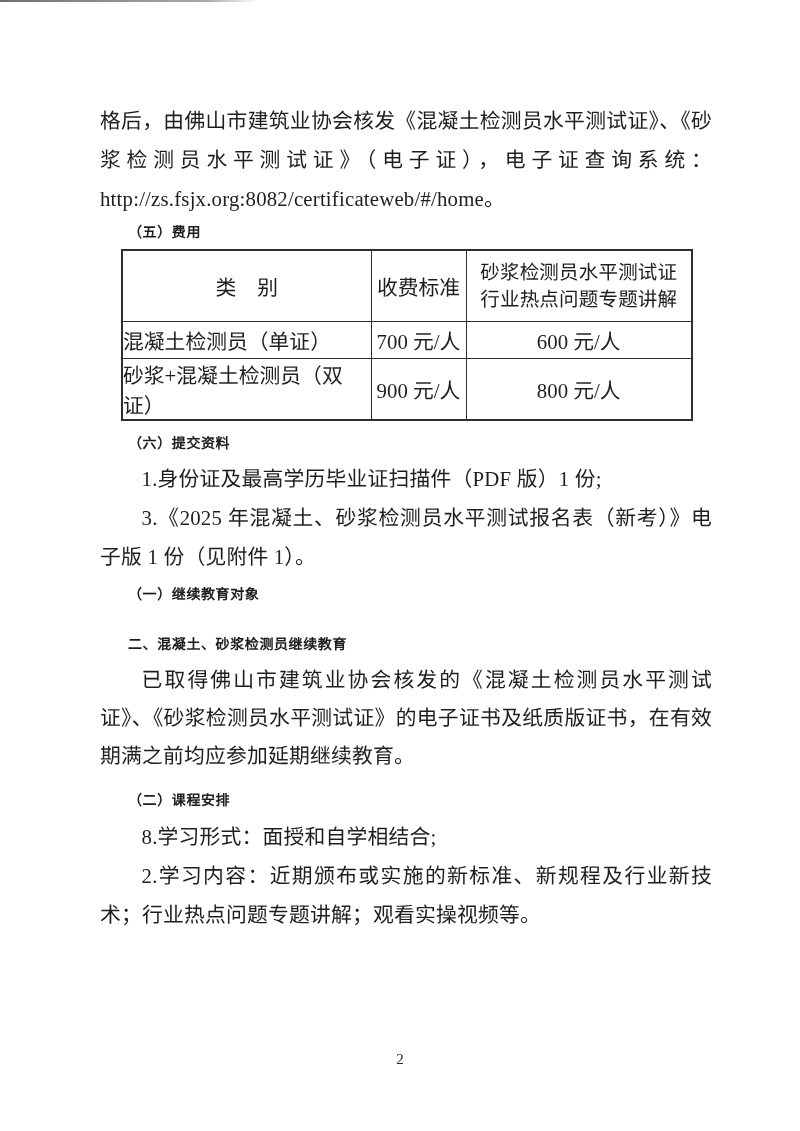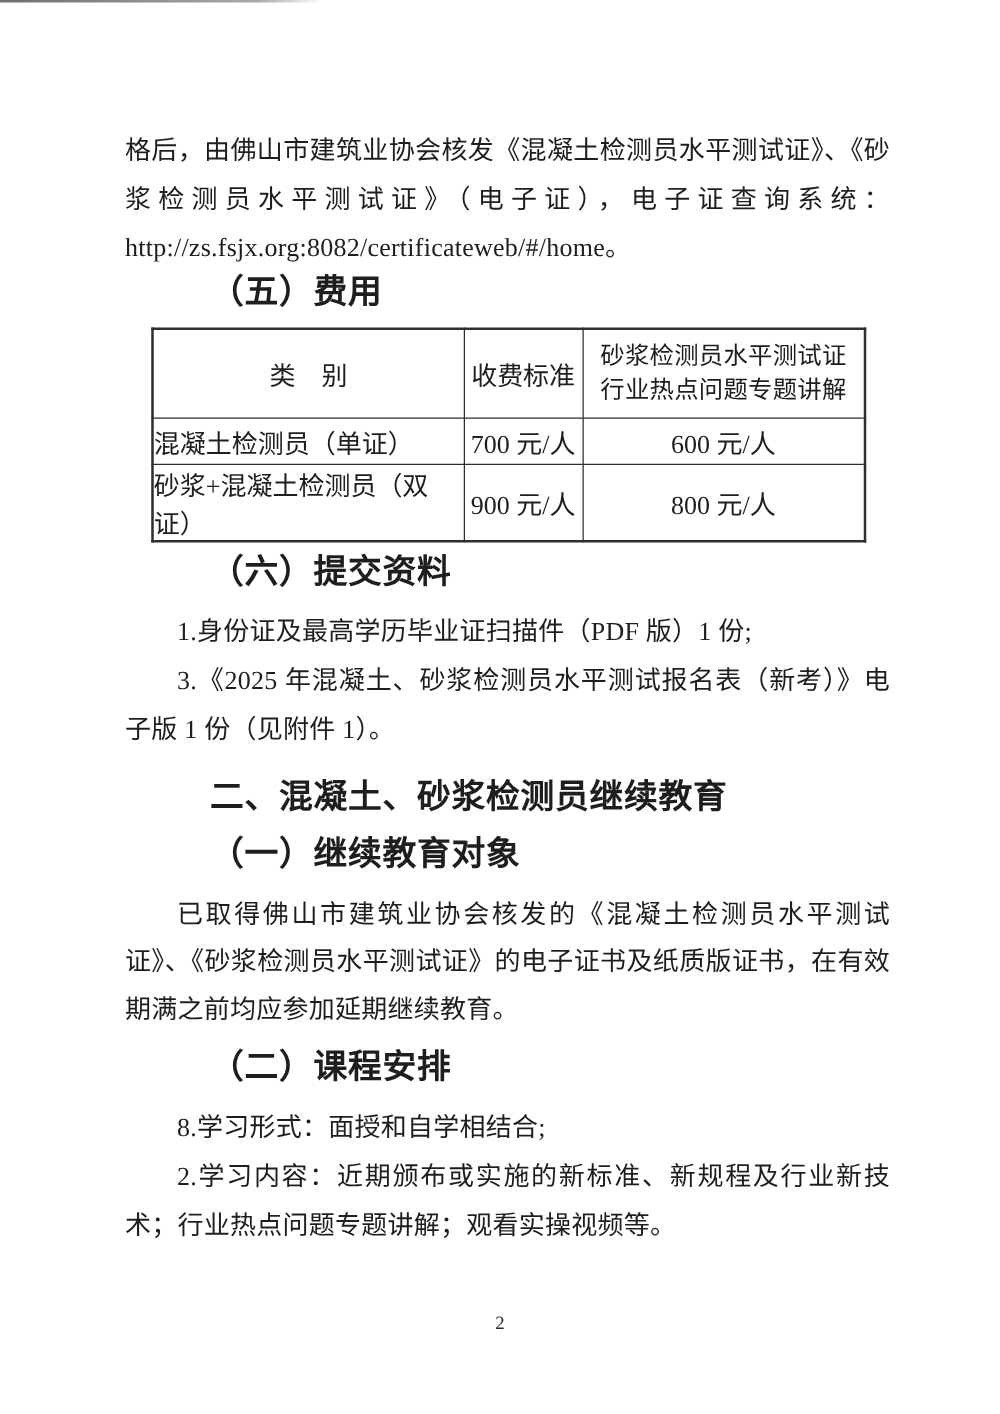--- a/index.html
+++ b/index.html
@@ -23,22 +23,22 @@
   }
   .body-text {
     margin: 0;
     font-size: 20.8px;
     line-height: 39px;
     letter-spacing: 0.2px;
     text-align: justify;
   }
   .indent { text-indent: 2em; }
   .heading {
-    margin: 14px;
-    font-size: 27px;
+    margin: 0;
+    font-size: 14px;
     font-weight: bold;
     line-height: 30px;
     letter-spacing: 0.6px;
     text-indent: 2em;
   }
   .heading-fees { margin-top: 0; }
   .note { line-height: 37px; margin-top: 2px; }
   .heading-submit { margin-top: 8px; }
   .heading-section2 { margin-top: 18px; line-height: 32px; }
   .heading-edu-target { margin-top: 3px; line-height: 32px; }
@@ -112,22 +112,22 @@
         <td class="num">800 元/人</td>
       </tr>
     </tbody>
   </table>
 
 
   <h3 class="heading heading-submit">（六）提交资料</h3>
   <p class="body-text indent">1.身份证及最高学历毕业证扫描件（PDF 版）1 份;</p>
   <p class="body-text indent">3.《2025 年混凝土、砂浆检测员水平测试报名表（新考）》电子版 1 份（见附件 1）。</p>
 
+  <h3 class="heading heading-edu-target">（一）继续教育对象</h3>
   <h3 class="heading heading-section2">二、混凝土、砂浆检测员继续教育</h3>
-  <h3 class="heading heading-edu-target">（一）继续教育对象</h3>
   <p class="body-text edu-text indent">已取得佛山市建筑业协会核发的《混凝土检测员水平测试证》、《砂浆检测员水平测试证》的电子证书及纸质版证书，在有效期满之前均应参加延期继续教育。</p>
 
   <h3 class="heading heading-schedule">（二）课程安排</h3>
   <p class="body-text indent">8.学习形式：面授和自学相结合;</p>
   <p class="body-text indent">2.学习内容：近期颁布或实施的新标准、新规程及行业新技术；行业热点问题专题讲解；观看实操视频等。</p>
 
   <div class="page-number">2</div>
 </div>
 
 </body></html>

